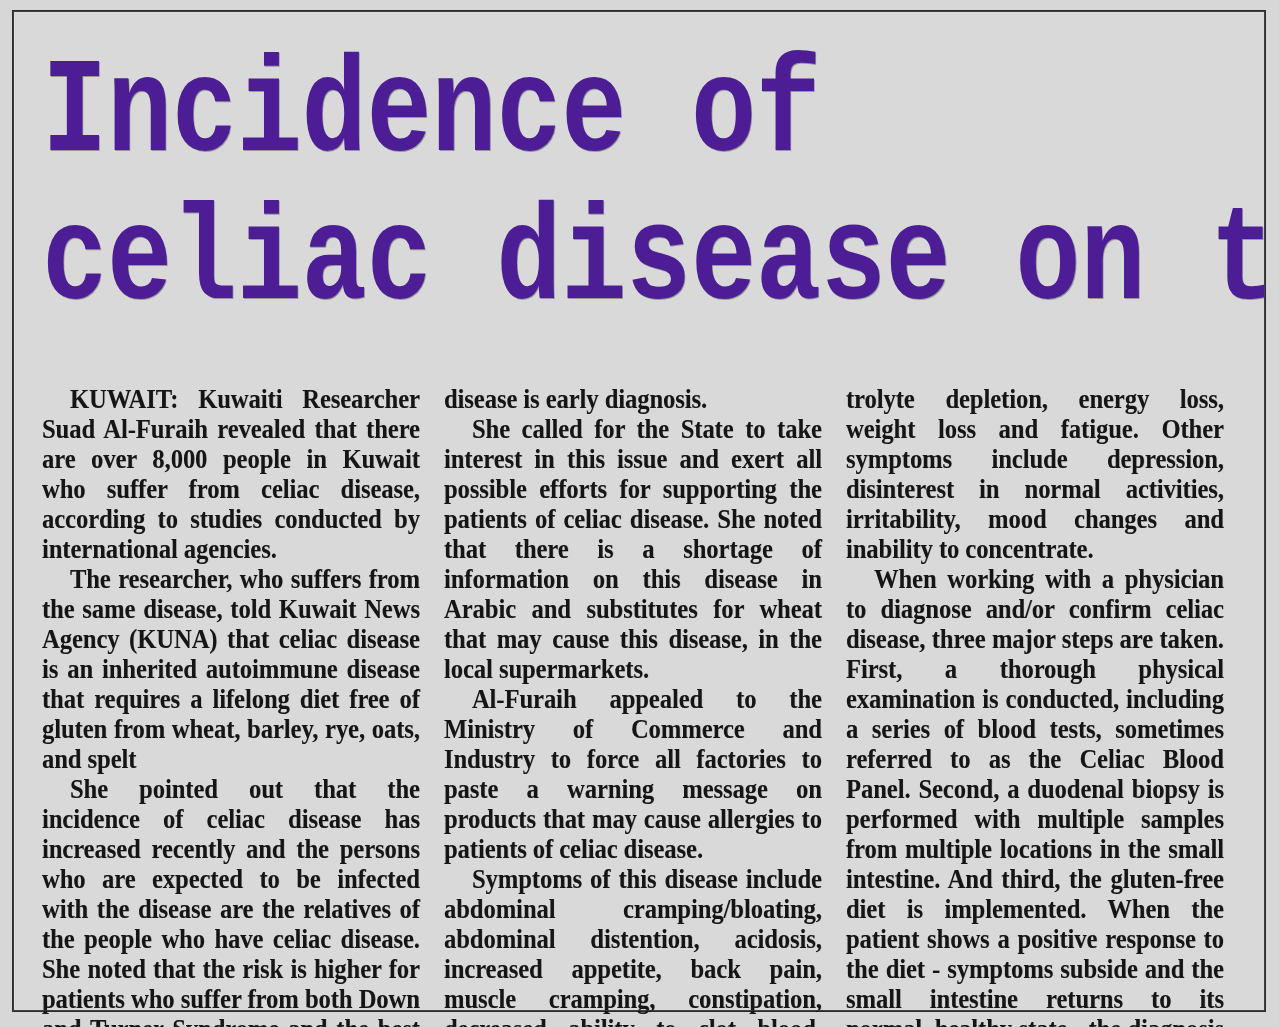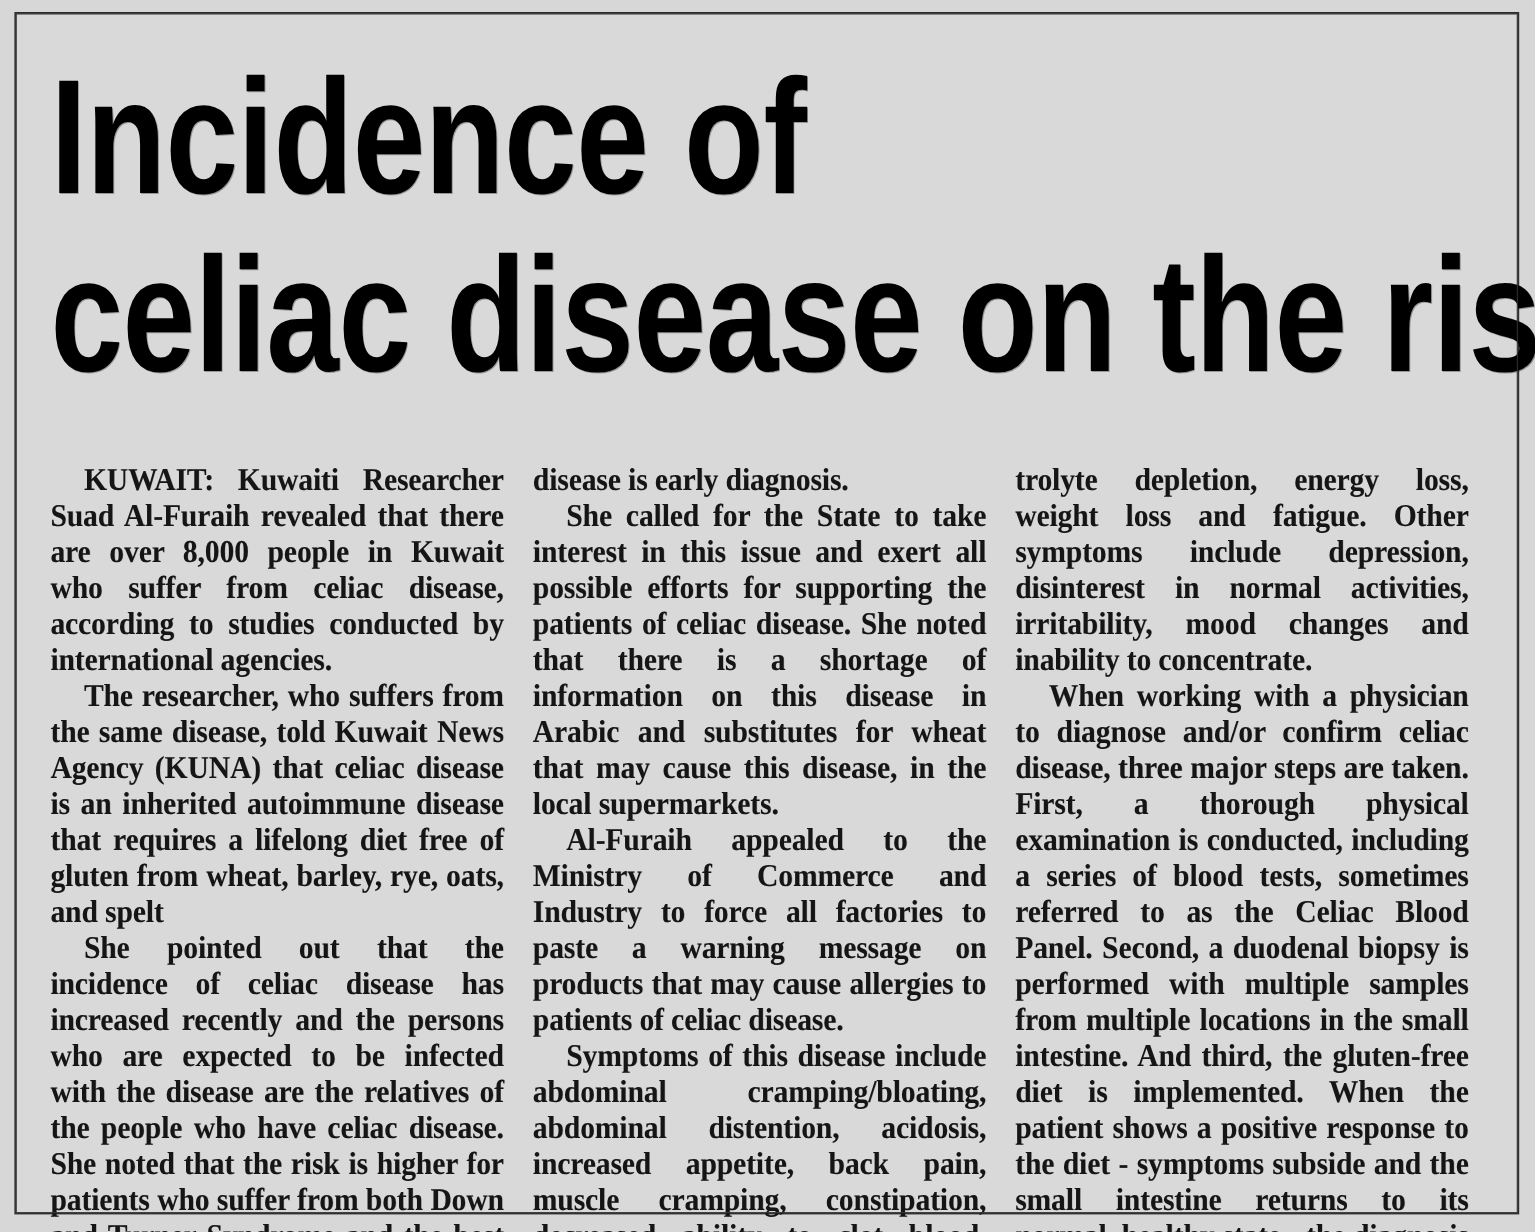--- a/index.html
+++ b/index.html
@@ -50,22 +50,22 @@
   .inner {
     position: absolute;
     left: 28px;
     top: 20px;
     right: 16px;
     bottom: 10px;
   }
 
   
   .headline {
-    color: #000000;
-    font-family: Liberation Sans, sans-serif;
+    color: #4c1d95;
+    font-family: Liberation Mono, monospace;
     font-weight: bold;
     letter-spacing: -0.5px;
     text-shadow: 1px 1px 0 rgba(30,30,30,0.35);
   }
   .headline-line {
     display: block;
     white-space: nowrap;
     transform-origin: left center;
   }
   .hl1 {

